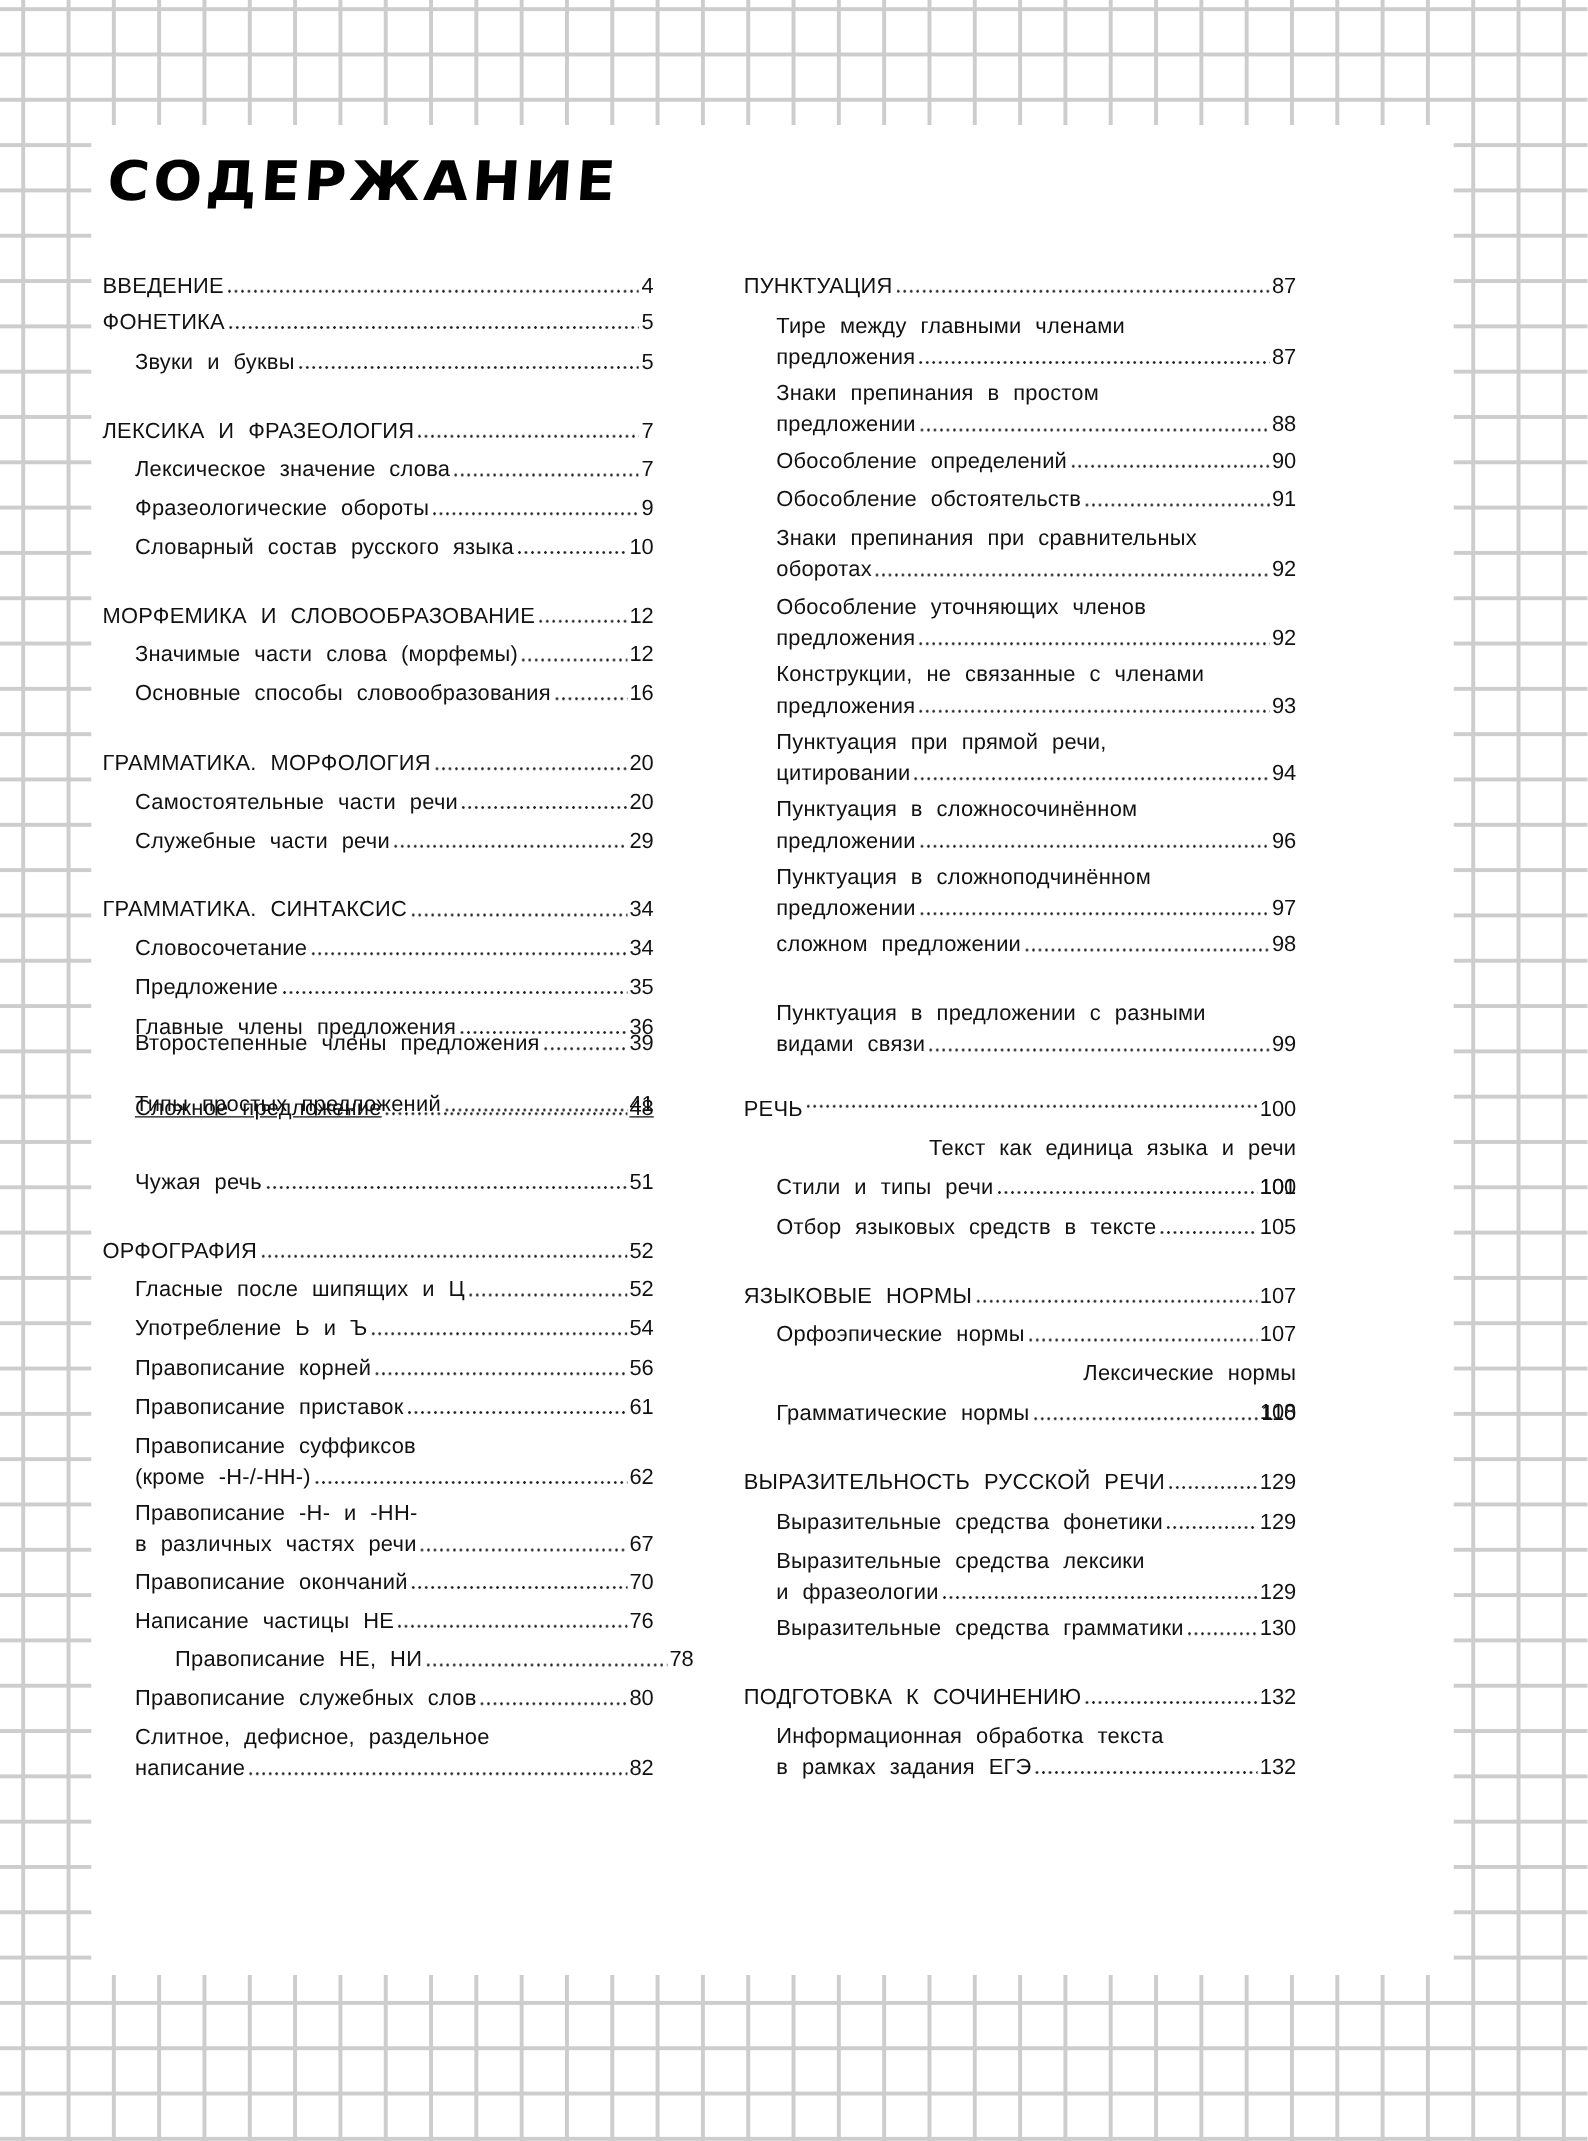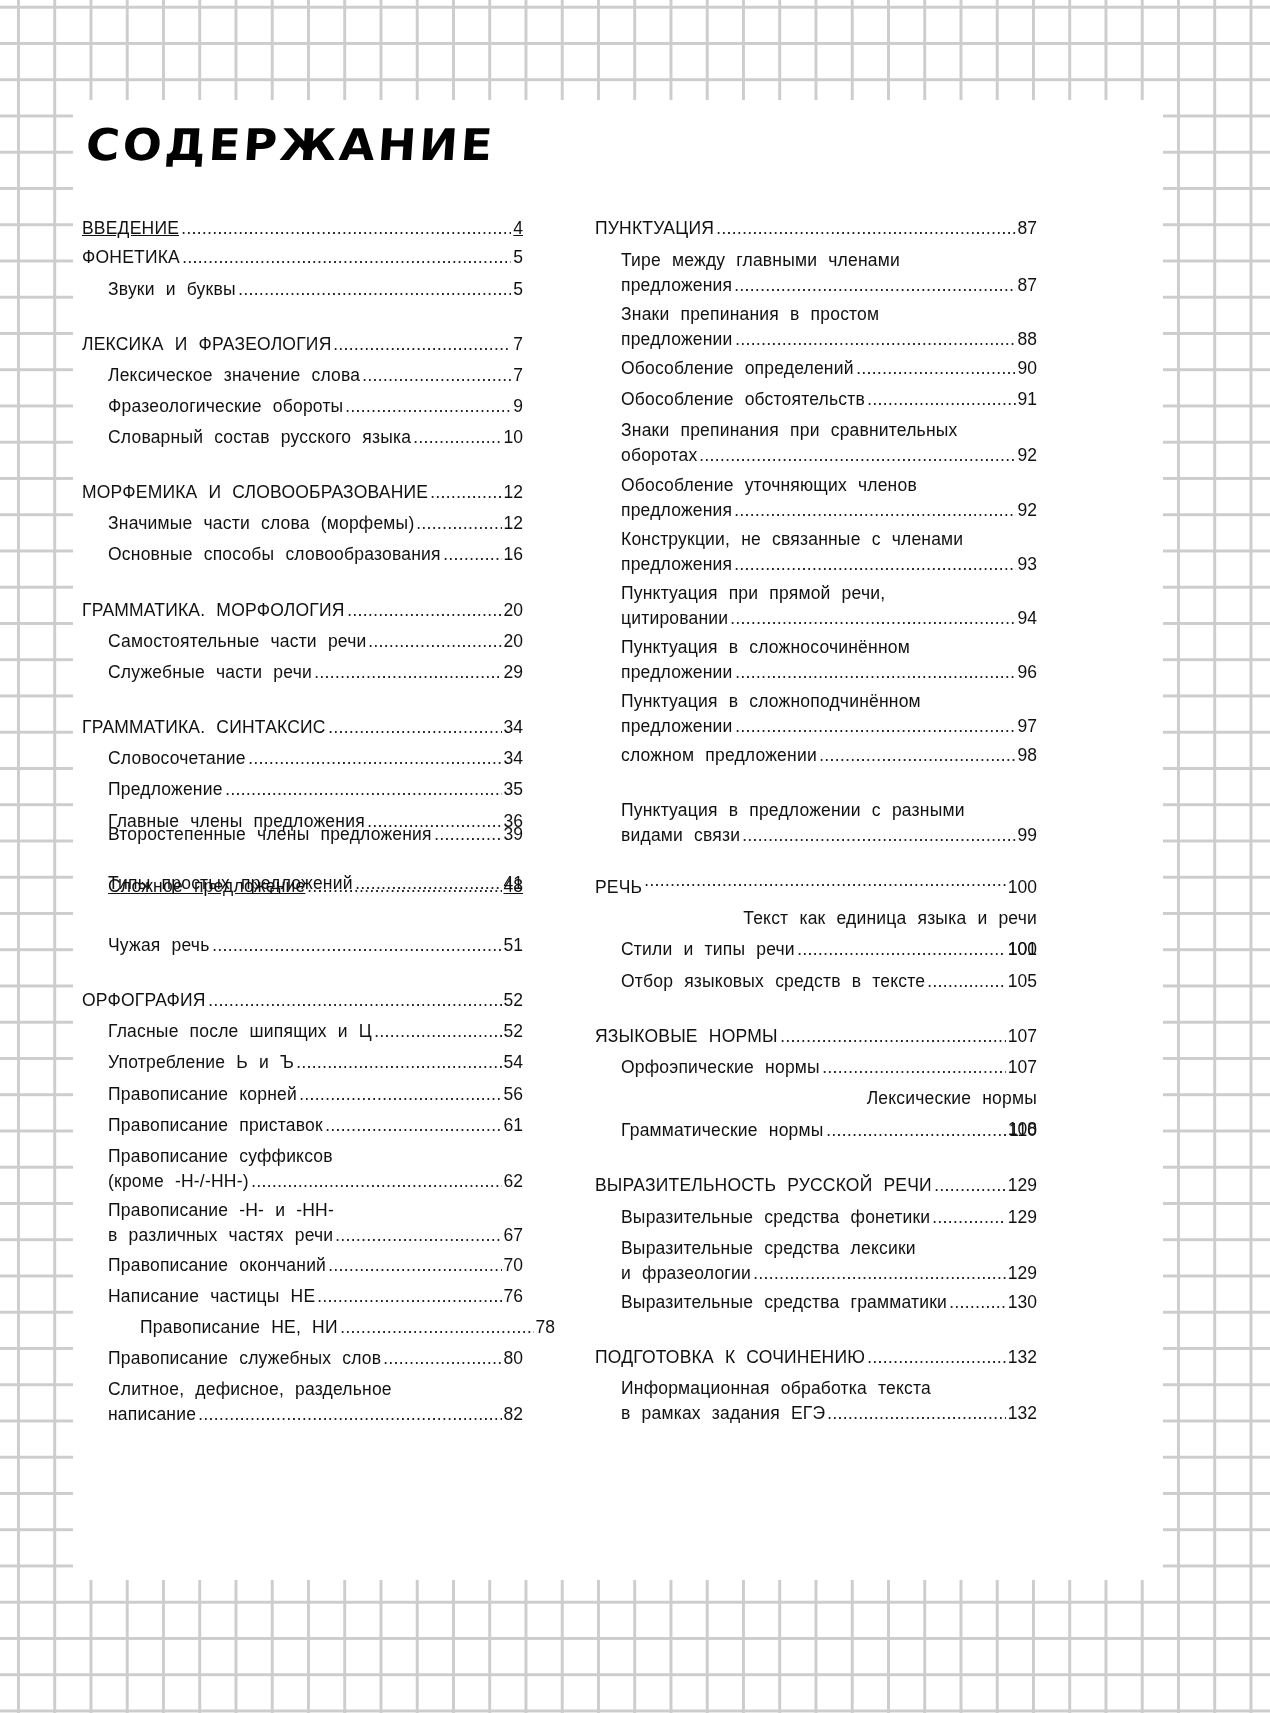--- a/index.html
+++ b/index.html
@@ -41,21 +41,21 @@
   .entry .pg { text-align:right; min-width:10px; }
   .entry.h { }
 </style>
 </head>
 <body>
 
 <div class="panel"></div>
 <div class="title">СОДЕРЖАНИЕ</div>
 
 <div>
-  <div class="entry h" style="left:82px;top:216px;width:441px;text-decoration:underline;">
+  <div class="entry h" style="left:82px;top:216px;width:441px;">
     <span class="lbl">ВВЕДЕНИЕ</span>
       <span class="dots"></span>
       <span class="pg">4</span>
   </div>
   <div class="entry h" style="left:82px;top:245px;width:441px;">
     <span class="lbl">ФОНЕТИКА</span>
       <span class="dots"></span>
       <span class="pg">5</span>
   </div>
   <div class="entry" style="left:108px;top:277px;width:415px;">

